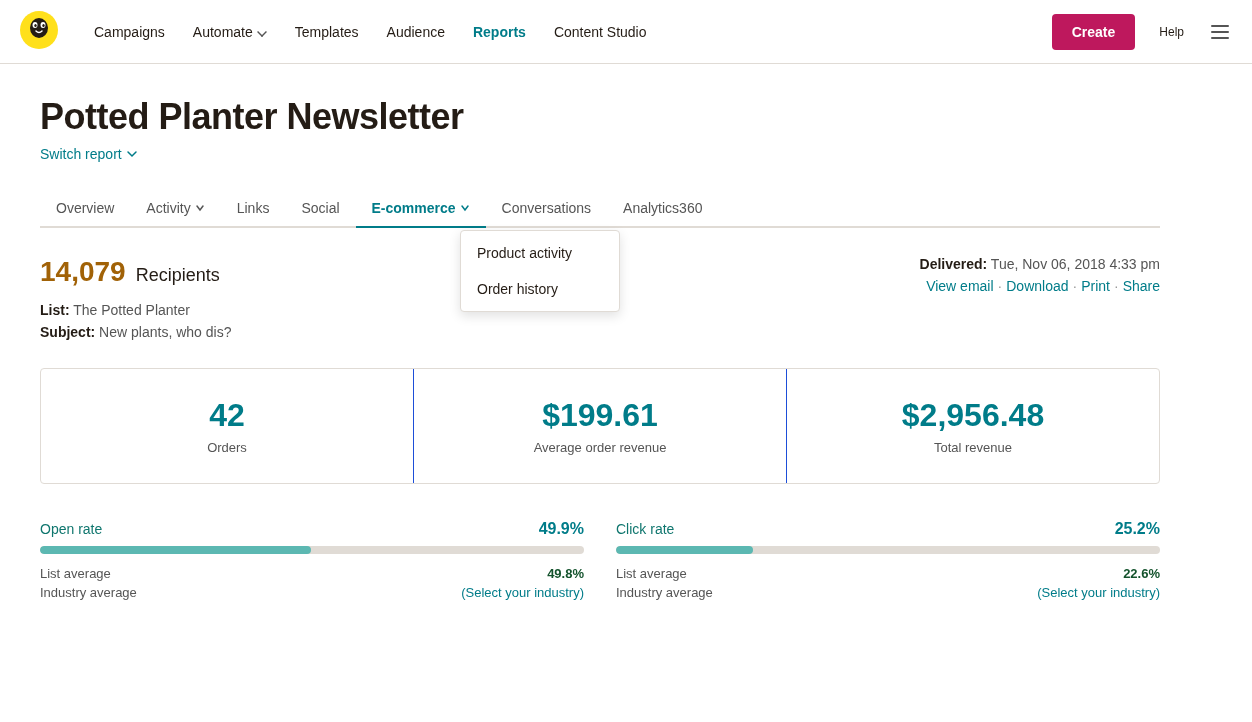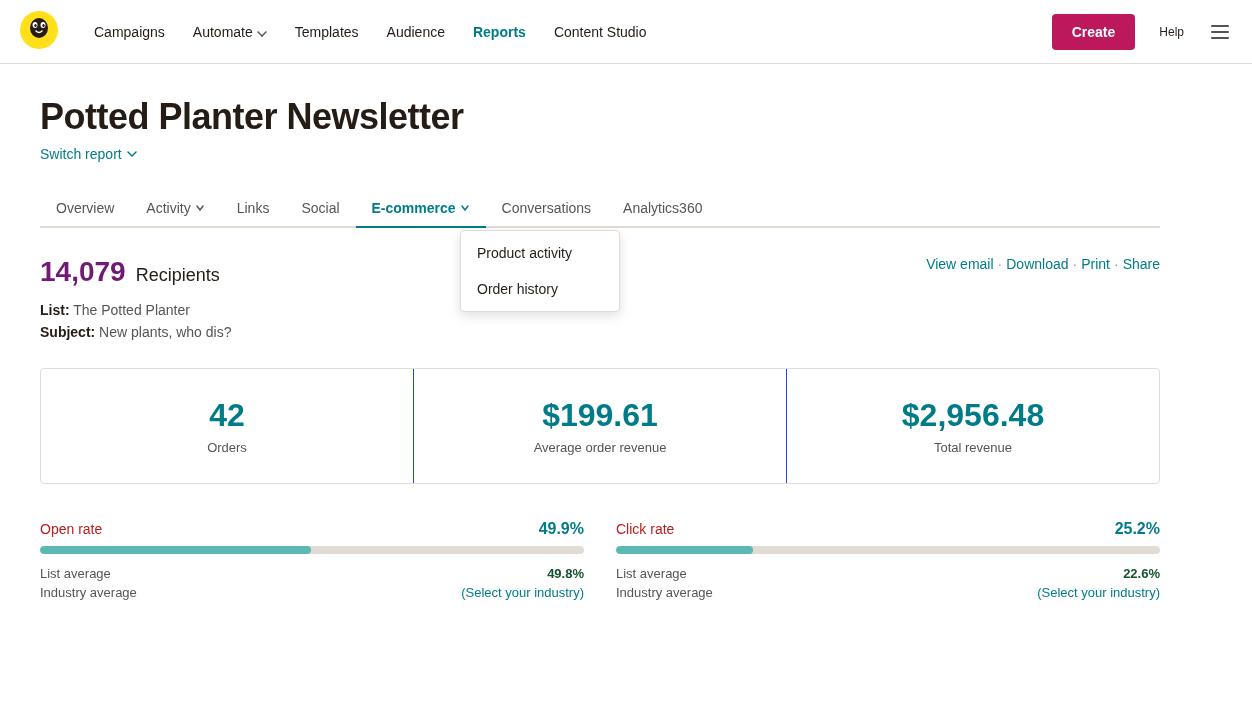--- a/index.html
+++ b/index.html
@@ -69,21 +69,21 @@
       padding: 10px 16px; font-size: 14px; color: #241c15; cursor: pointer;
     }
 
     
     .meta-row {
       display: flex; justify-content: space-between; align-items: flex-start;
       margin-bottom: 28px;
     }
     .meta-left { display: flex; flex-direction: column; gap: 6px; }
     .recipients-count { display: flex; align-items: baseline; gap: 10px; margin-bottom: 8px; }
-    .recipients-num { font-size: 28px; font-weight: 700; color: #701a75; }
+    .recipients-num { font-size: 28px; font-weight: 700; color: #a16207; }
     .recipients-label { font-size: 18px; color: #241c15; }
     .meta-field { font-size: 14px; color: #555; }
     .meta-field strong { color: #241c15; font-weight: 600; }
     .meta-right { display: flex; flex-direction: column; align-items: flex-end; gap: 6px; }
     .delivered { font-size: 14px; color: #555; }
     .delivered strong { color: #241c15; }
     .action-links { display: flex; gap: 0; font-size: 14px; }
     .action-link { color: #007c89; cursor: pointer; }
     .action-sep { color: #999; margin: 0 4px; }
 
@@ -102,21 +102,21 @@
 
     
     .rate-row {
       display: flex; gap: 32px; margin-bottom: 16px;
     }
     .rate-block { flex: 1; }
     .rate-header {
       display: flex; justify-content: space-between; align-items: baseline;
       margin-bottom: 8px;
     }
-    .rate-title { font-size: 14px; color: #b91c1c; font-weight: 500; }
+    .rate-title { font-size: 14px; color: #0f766e; font-weight: 500; }
     .rate-pct { font-size: 16px; font-weight: 700; color: #007c89; }
     .rate-bar-bg {
       height: 8px; background: #e0dbd5; border-radius: 4px; overflow: hidden;
       margin-bottom: 12px;
     }
     .rate-bar-fill {
       height: 100%; border-radius: 4px; background: #5cb8b2;
     }
     .rate-avg-row {
       display: flex; justify-content: space-between; font-size: 13px;
@@ -228,20 +228,21 @@
   <div class="meta-row">
     <div class="meta-left">
       <div class="recipients-count">
         <span class="recipients-num">14,079</span>
         <span class="recipients-label">Recipients</span>
       </div>
       <div class="meta-field"><strong>List:</strong> The Potted Planter</div>
       <div class="meta-field"><strong>Subject:</strong> New plants, who dis?</div>
     </div>
     <div class="meta-right">
+      <div class="delivered"><strong>Delivered:</strong> Tue, Nov 06, 2018 4:33 pm</div>
       <div class="action-links">
         <span class="action-link">View email</span>
         <span class="action-sep"> · </span>
         <span class="action-link">Download</span>
         <span class="action-sep"> · </span>
         <span class="action-link">Print</span>
         <span class="action-sep"> · </span>
         <span class="action-link">Share</span>
       </div>
     </div>

